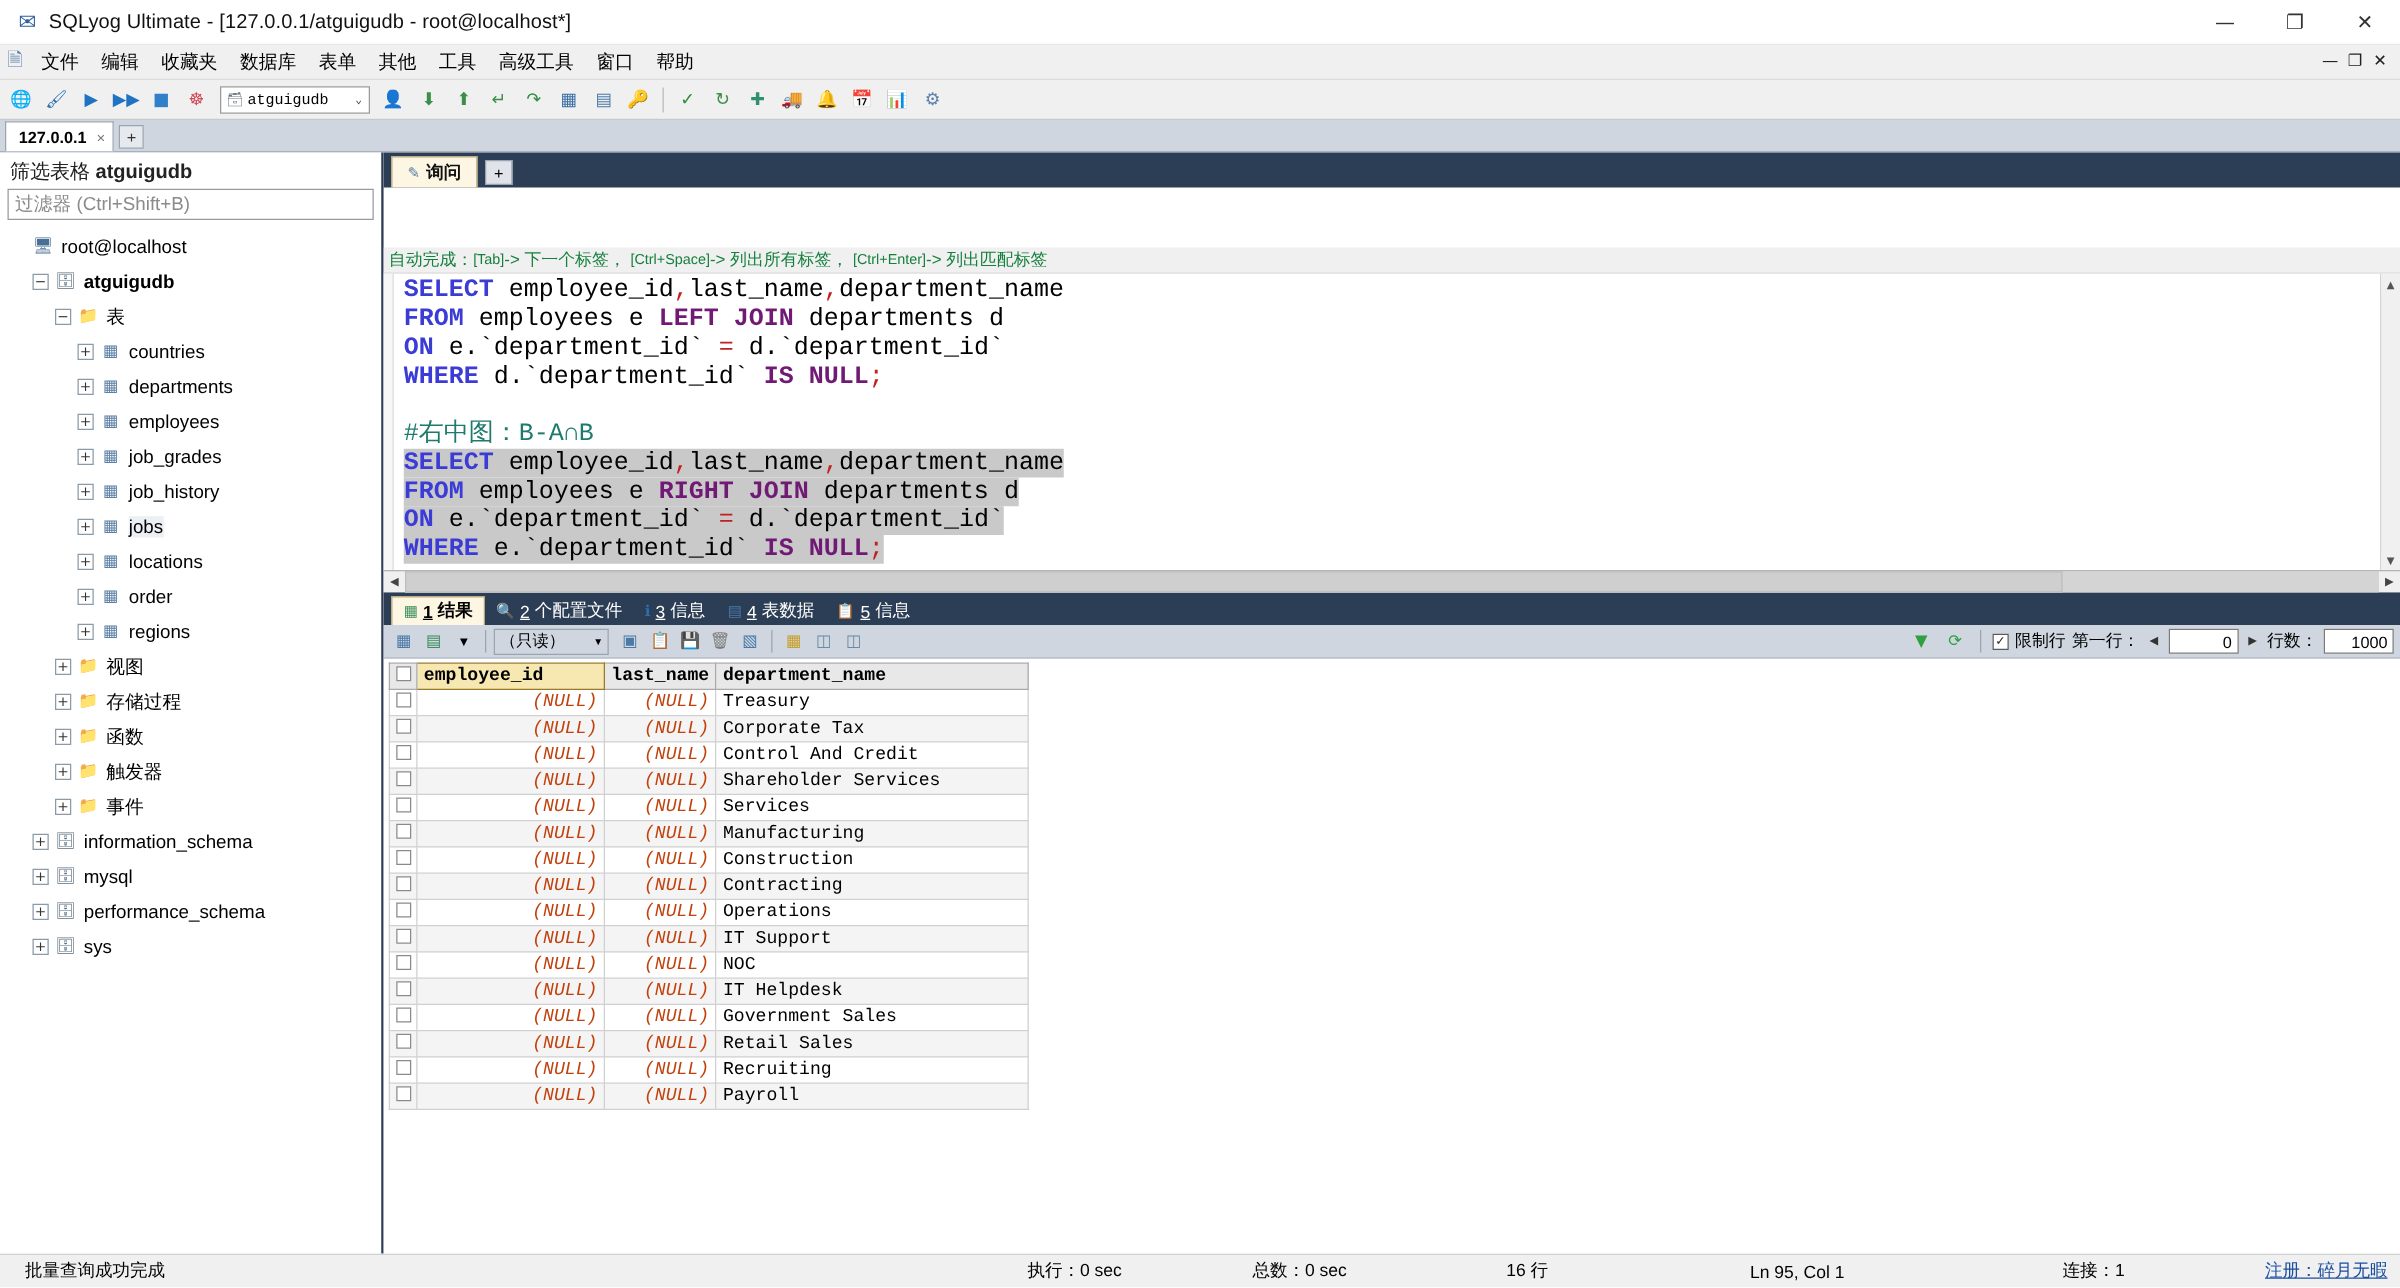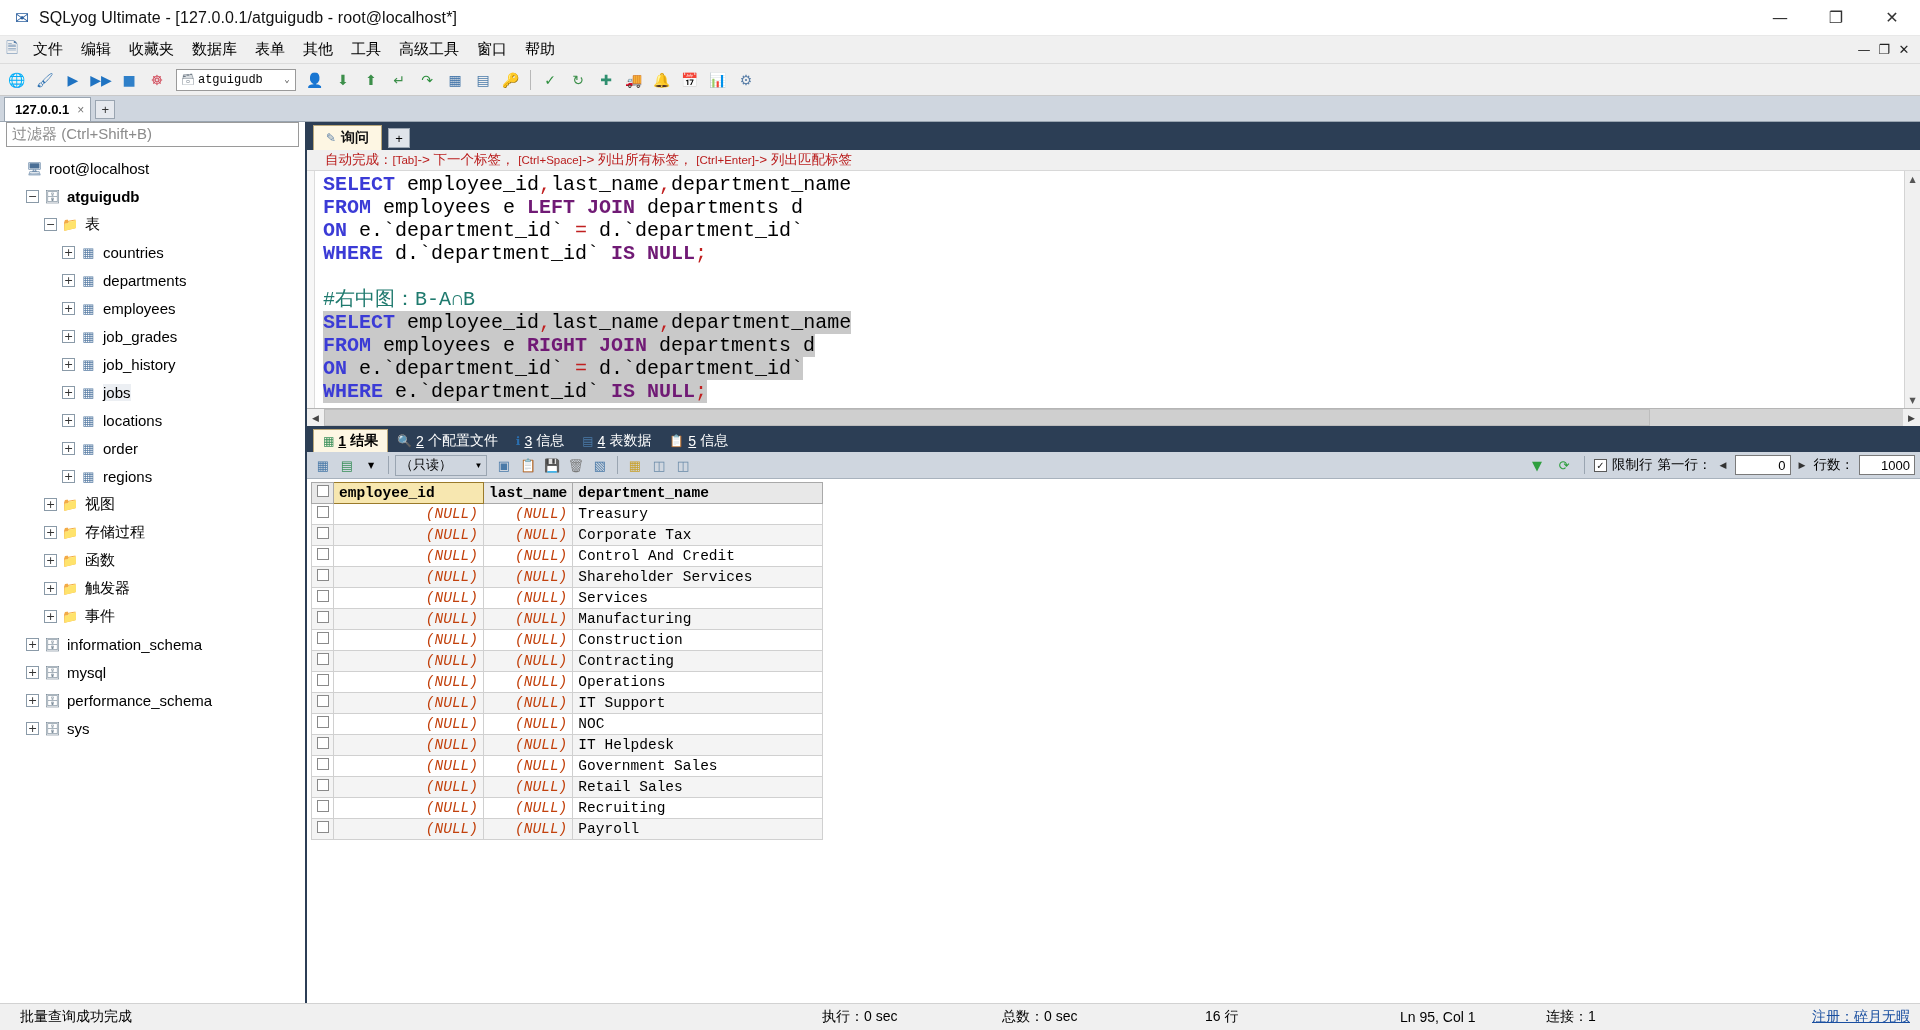--- a/index.html
+++ b/index.html
@@ -155,23 +155,23 @@
   .qtab .pen { color: #5a7fa8; font-size: 12px; font-family: "DejaVu Sans", sans-serif; }
   .qtab-add {
     width: 22px; height: 20px; margin-left: 6px; margin-bottom: 2px;
     background: #e0e4ea; border: 1px solid #9aa5b1;
     display: flex; align-items: center; justify-content: center; font-size: 13px;
   }
 
   
   .ac-hint {
     height: 21px; flex: 0 0 21px; background: #f0f0f0;
-    display: flex; align-items: center; padding-left: 18px;
-    font-size: 13.5px; color: #b91c1c; border-bottom: 1px solid #d8d8d8;
-    white-space: nowrap; overflow: hidden;
+    display: flex; align-items: center; padding-left: 4px;
+    font-size: 13.5px; color: #15803d; border-bottom: 1px solid #d8d8d8;
+    white-space: nowrap; overflow: hidden; margin-top: 48px;
   }
   .ac-hint .k { font-size: 11.5px; font-family: "Liberation Sans", sans-serif; }
 
   
   .editor-wrap { flex: 0 0 238px; display: flex; position: relative; background: #fff; border-bottom: 1px solid #b5b5b5; min-height:0;}
   .gutter {
     width: 42px; background: #f2f2f2; color: #000; text-align: right;
     padding-right: 6px; font-family: "Liberation Mono", monospace; font-size: 15px;
     padding-top: 2px; border-right: 1px solid #e3e3e3;
   }
@@ -354,20 +354,23 @@
     <div class="conn-tab">
       <span>127.0.0.1</span>
       <span class="x">×</span>
     </div>
     <div class="conn-add">+</div>
   </div>
 
   <div class="body">
 
     <div class="sidebar">
+      <div class="filter-title">
+        <span>筛选表格 </span><b>atguigudb</b>
+      </div>
       <div class="filter-input">
         <span>过滤器 (Ctrl+Shift+B)</span>
       </div>
       <div class="tree" id="tree">
           <div class="tnode" style="padding-left: 8px;">
             <span class="exp blank"></span>
             <span class="ticon srv">🖥</span>
             <span class="tlabel">root@localhost</span>
           </div>
           <div class="tnode" style="padding-left: 26px;">
@@ -686,16 +689,16 @@
 
     </div>
   </div>
 
   <div class="statusbar">
     <div class="st-msg">批量查询成功完成</div>
     <div class="st-cell" style="left:822px">执行：0 sec</div>
     <div class="st-cell" style="left:1002px">总数：0 sec</div>
     <div class="st-cell" style="left:1205px">16 行</div>
     <div class="st-cell" style="left:1400px">Ln 95, Col 1</div>
-    <div class="st-cell" style="left:1546px">连接：1</div>
+    <div class="st-cell" style="left:1650px">连接：1</div>
     <div class="st-cell st-link" style="left:1812px">注册：碎月无暇</div>
   </div>
 </div>
 
 </body></html>

